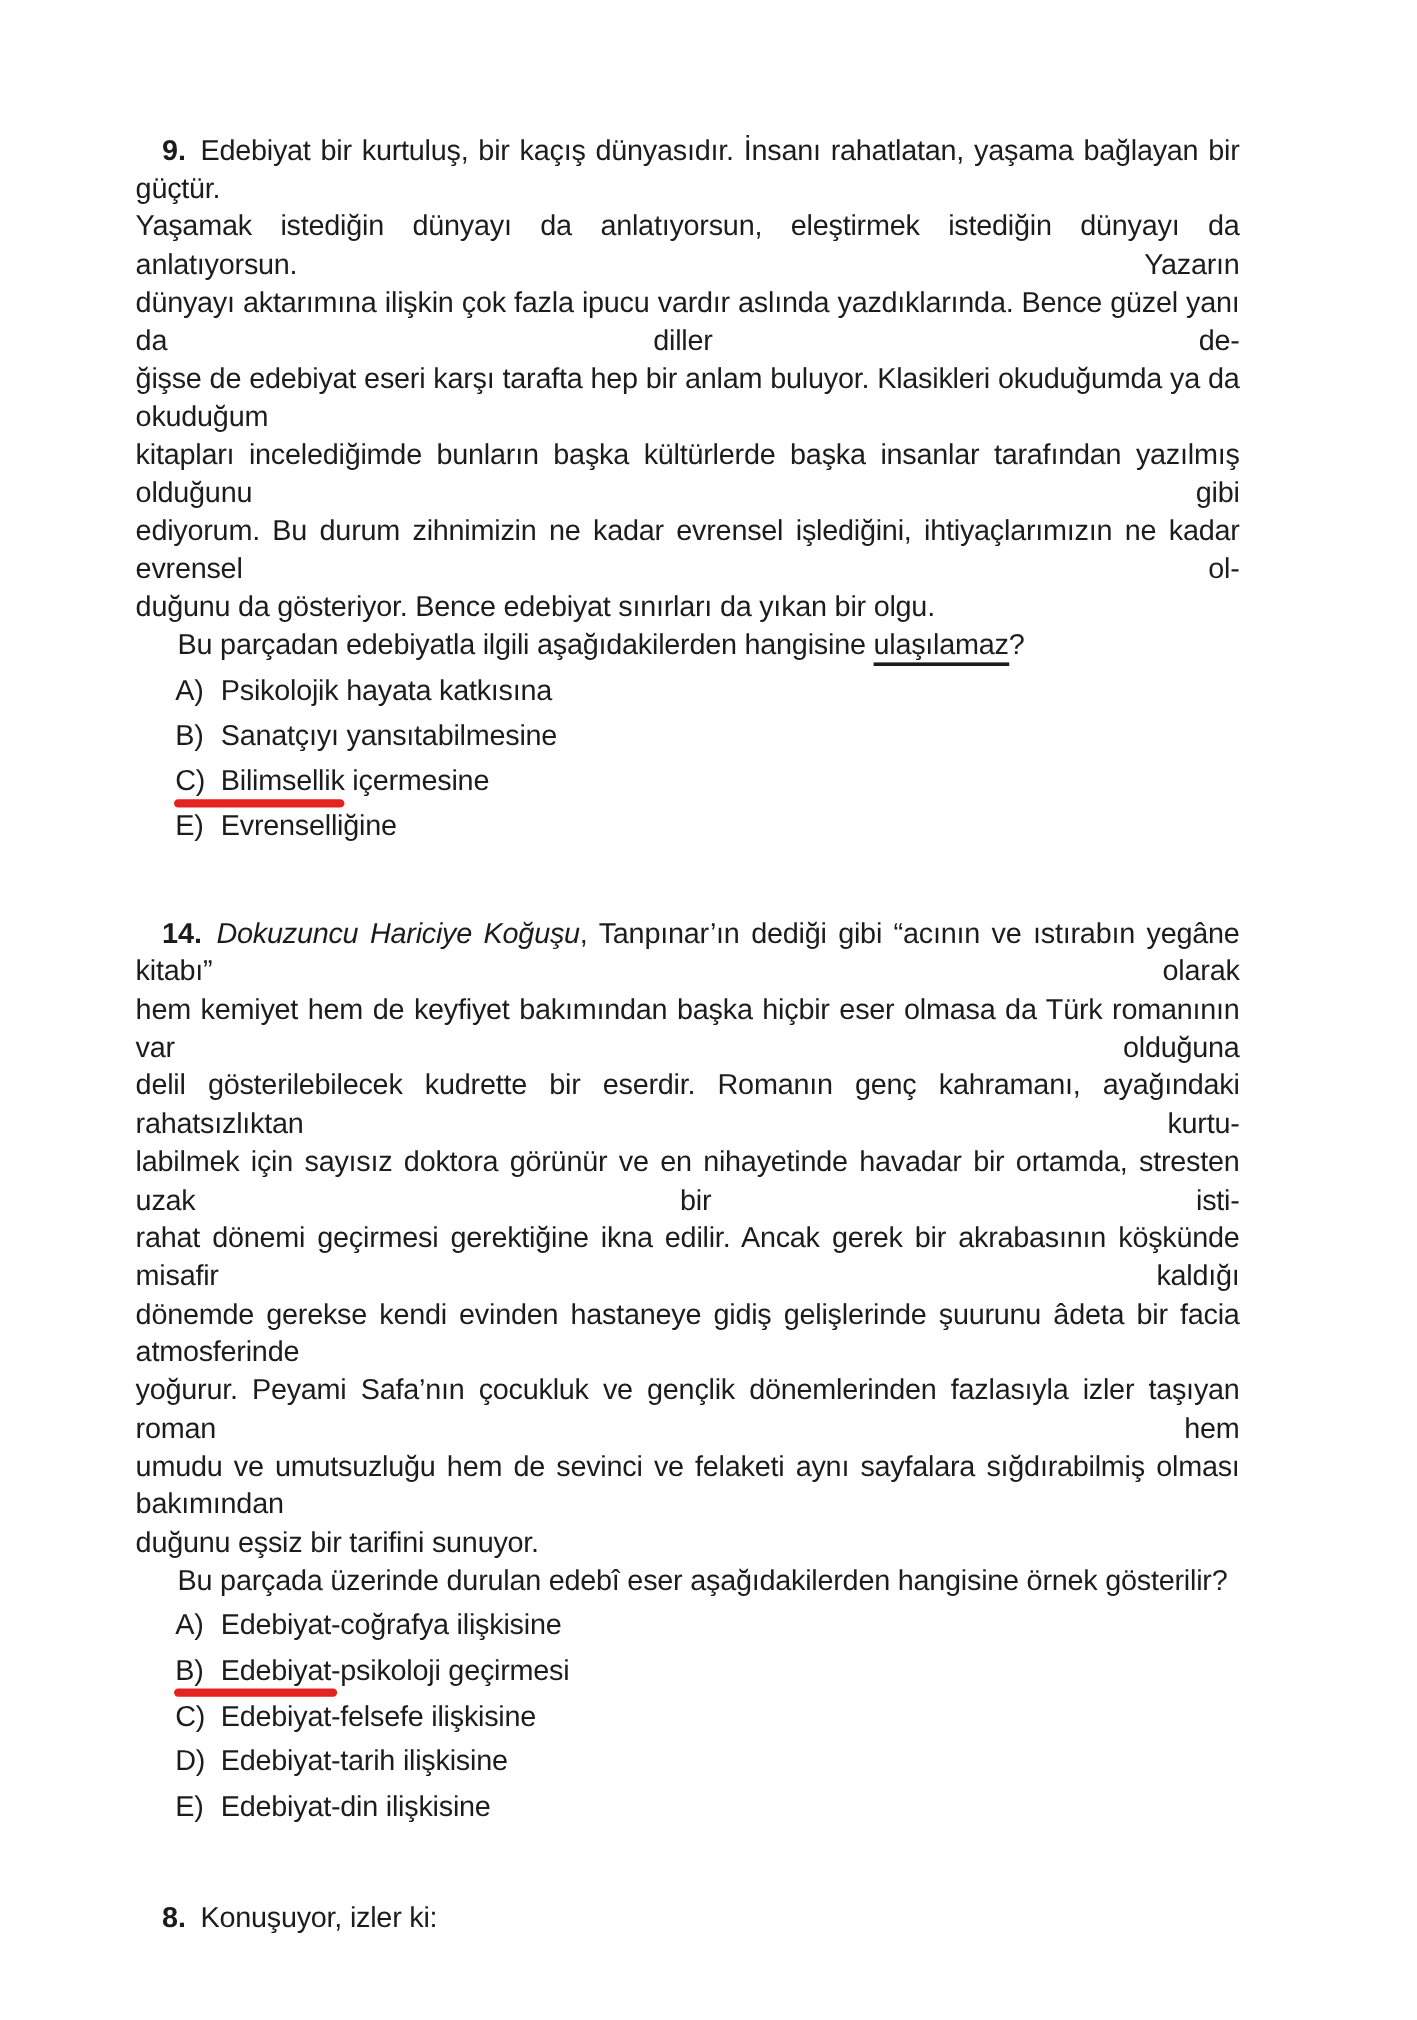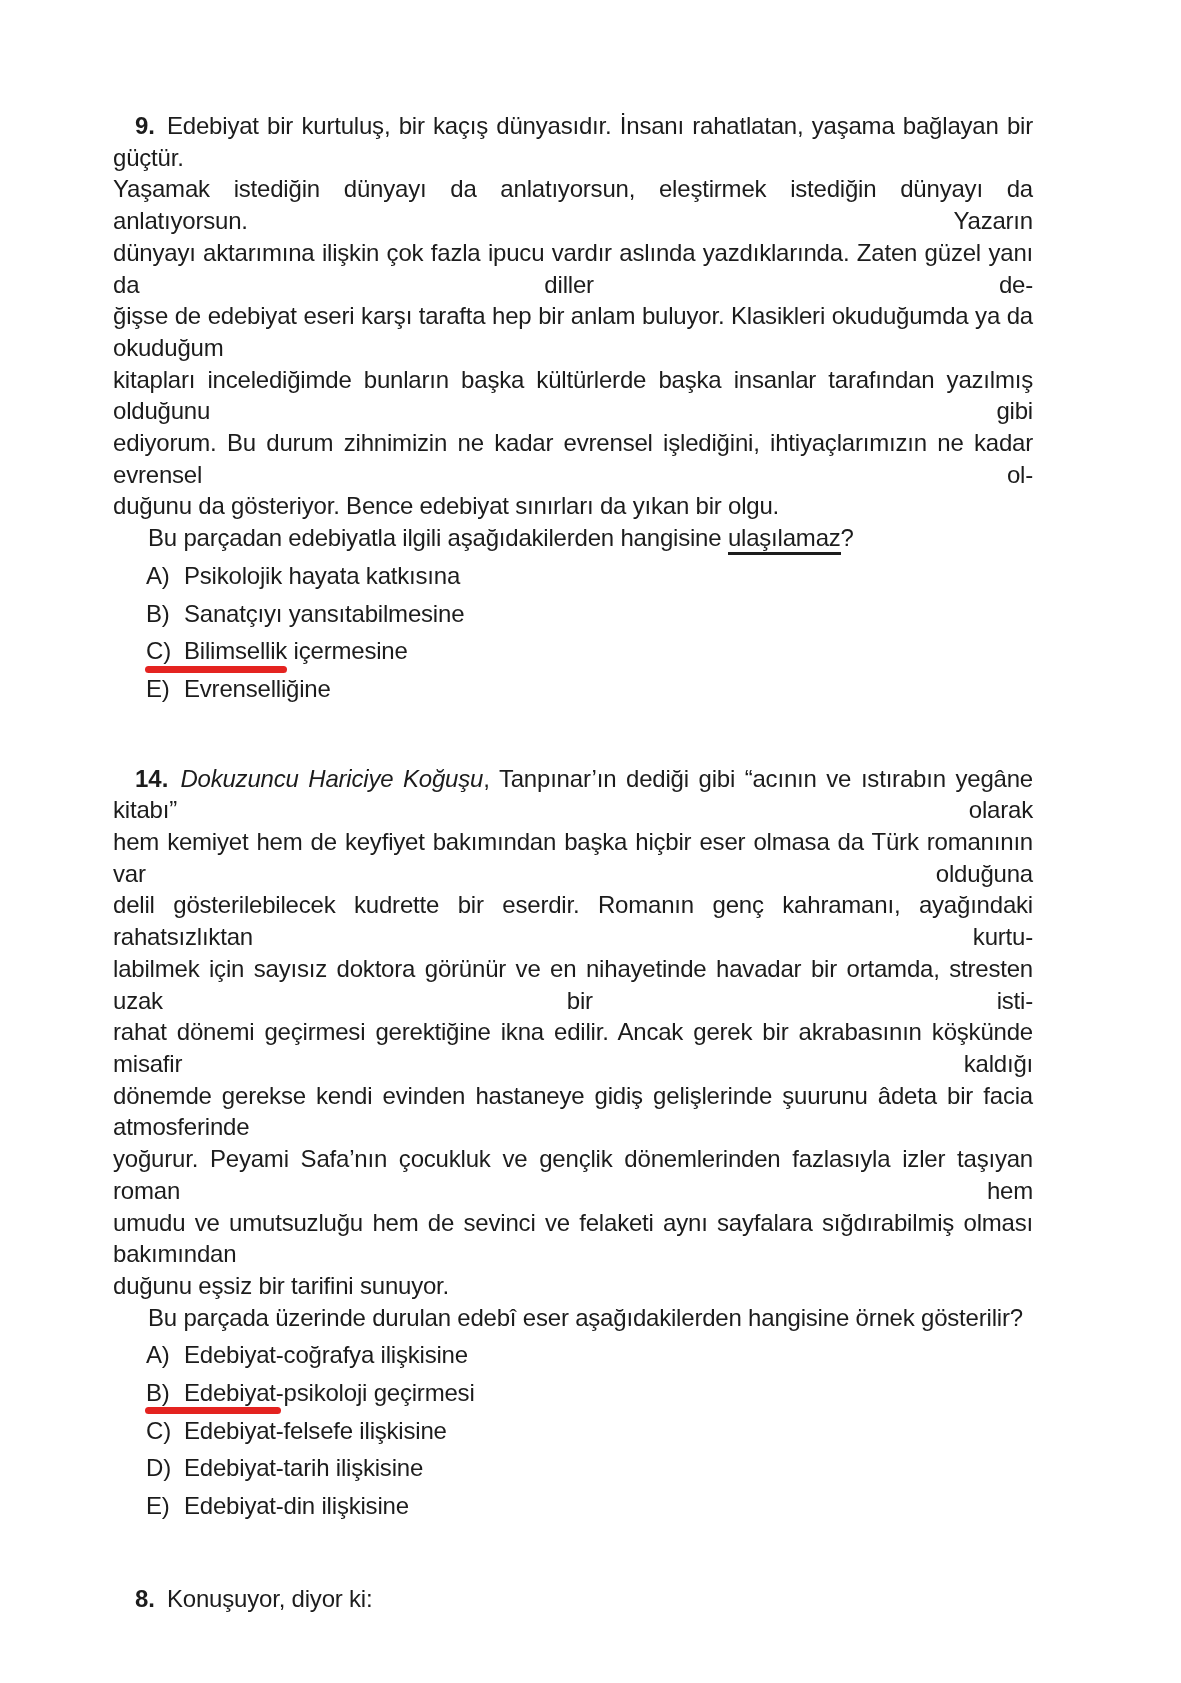--- a/index.html
+++ b/index.html
@@ -47,21 +47,21 @@
 </head>
 <body>
 
 <div class="page">
   <div class="content">
 
     <section class="question q13">
       <div class="para">
         <div class="jline indent"><b class="qnum">9.</b><span>Edebiyat bir kurtuluş, bir kaçış dünyasıdır. İnsanı rahatlatan, yaşama bağlayan bir güçtür.</span></div>
         <div class="jline">Yaşamak istediğin dünyayı da anlatıyorsun, eleştirmek istediğin dünyayı da anlatıyorsun. Yazarın</div>
-        <div class="jline">dünyayı aktarımına ilişkin çok fazla ipucu vardır aslında yazdıklarında. Zaten güzel yanı da diller de-</div>
+        <div class="jline">dünyayı aktarımına ilişkin çok fazla ipucu vardır aslında yazdıklarında. Bence güzel yanı da diller de-</div>
         <div class="jline">ğişse de edebiyat eseri karşı tarafta hep bir anlam buluyor. Klasikleri okuduğumda ya da okuduğum</div>
         <div class="jline">kitapları incelediğimde bunların başka kültürlerde başka insanlar tarafından yazılmış olduğunu gibi</div>
         <div class="jline">ediyorum. Bu durum zihnimizin ne kadar evrensel işlediğini, ihtiyaçlarımızın ne kadar evrensel ol-</div>
         <div class="jline jlast">duğunu da gösteriyor. Bence edebiyat sınırları da yıkan bir olgu.</div>
       </div>
       <p class="stem"><span>Bu parçadan edebiyatla ilgili aşağıdakilerden hangisine </span><span class="u">ulaşılamaz</span><span>?</span></p>
       <div class="opts">
         <div class="opt"><span class="letter">A)</span><span>Psikolojik hayata katkısına</span></div>
         <div class="opt"><span class="letter">B)</span><span>Sanatçıyı yansıtabilmesine</span></div>
         <div class="opt"><span class="letter">C)</span><span>Bilimsellik içermesine</span><span class="answer-mark"></span></div>
@@ -85,19 +85,19 @@
       <div class="opts">
         <div class="opt"><span class="letter">A)</span><span>Edebiyat-coğrafya ilişkisine</span></div>
         <div class="opt"><span class="letter">B)</span><span>Edebiyat-psikoloji geçirmesi</span><span class="answer-mark"></span></div>
         <div class="opt"><span class="letter">C)</span><span>Edebiyat-felsefe ilişkisine</span></div>
         <div class="opt"><span class="letter">D)</span><span>Edebiyat-tarih ilişkisine</span></div>
         <div class="opt"><span class="letter">E)</span><span>Edebiyat-din ilişkisine</span></div>
       </div>
     </section>
 
     <section class="question q15">
-      <div class="line indent"><b class="qnum">8.</b><span>Konuşuyor, diyor ki:</span></div>
+      <div class="line indent"><b class="qnum">8.</b><span>Konuşuyor, izler ki:</span></div>
 
     </section>
 
   </div>
 
 </div>
 
 </body></html>

